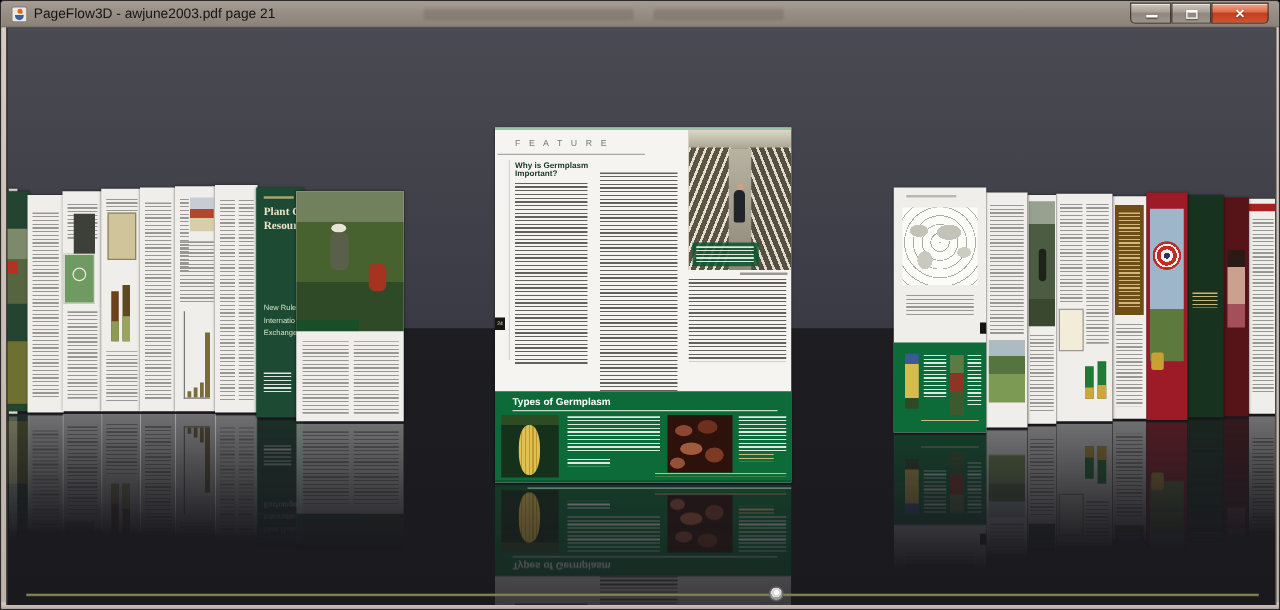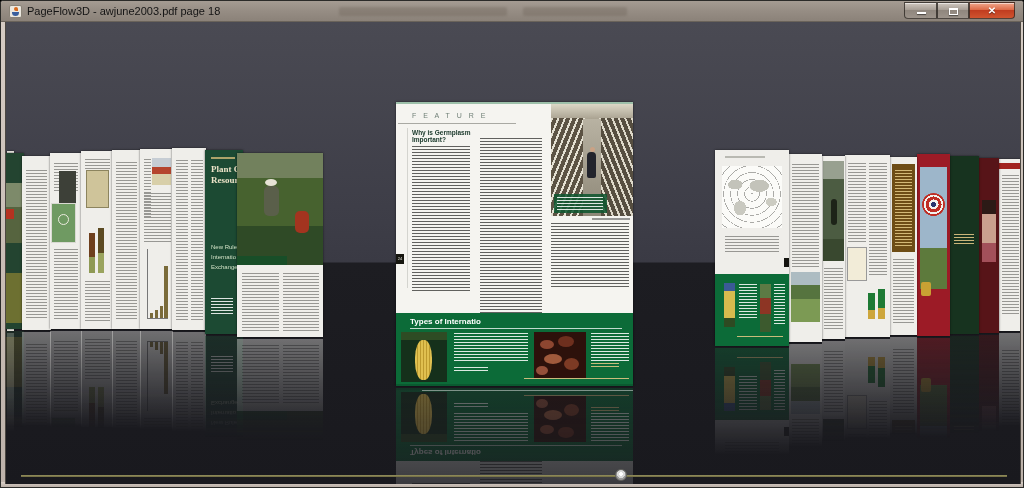--- a/index.html
+++ b/index.html
@@ -214,21 +214,21 @@
 </head>
 <body>
 
 <div class="screen">
 
   <div class="titlebar">
     <div class="app-icon">
       <span class="steam"></span>
       <span class="cup"></span>
     </div>
-    <span class="title-text">PageFlow3D - awjune2003.pdf page 18</span>
+    <span class="title-text">PageFlow3D - awjune2003.pdf page 21</span>
     <span class="ghost g1"></span>
     <span class="ghost g2"></span>
   </div>
   <div class="winbtn minb">
     <span class="glyph-min"></span>
   </div>
   <div class="winbtn maxb">
     <span class="glyph-max"></span>
   </div>
   <div class="winbtn clsb">
@@ -338,21 +338,21 @@
         <span class="fig-head"></span>
       </span>
       <span class="abs cp-cap">
         <span class="cp-cap-lines txw"></span>
       </span>
       <span class="abs cp-credit"></span>
       <span class="abs cp-col3 txd"></span>
       <span class="abs cp-tab">24</span>
 
       <span class="abs gm-box">
-        <span class="gm-title">Types of Internatio</span>
+        <span class="gm-title">Types of Germplasm</span>
         <span class="gm-rule"></span>
         <span class="corn">
             <span class="cob"></span>
           </span>
         <span class="gm-t1 txw"></span>
         <span class="gm-t2 txw"></span>
         <span class="seeds">
           <i style="left:6px;top:8px;width:14px;height:9px;background:#8d4630;"></i>
           <i style="left:24px;top:4px;width:16px;height:11px;background:#6e2f1e;"></i>
           <i style="left:10px;top:22px;width:18px;height:10px;background:#a05a3c;"></i>

